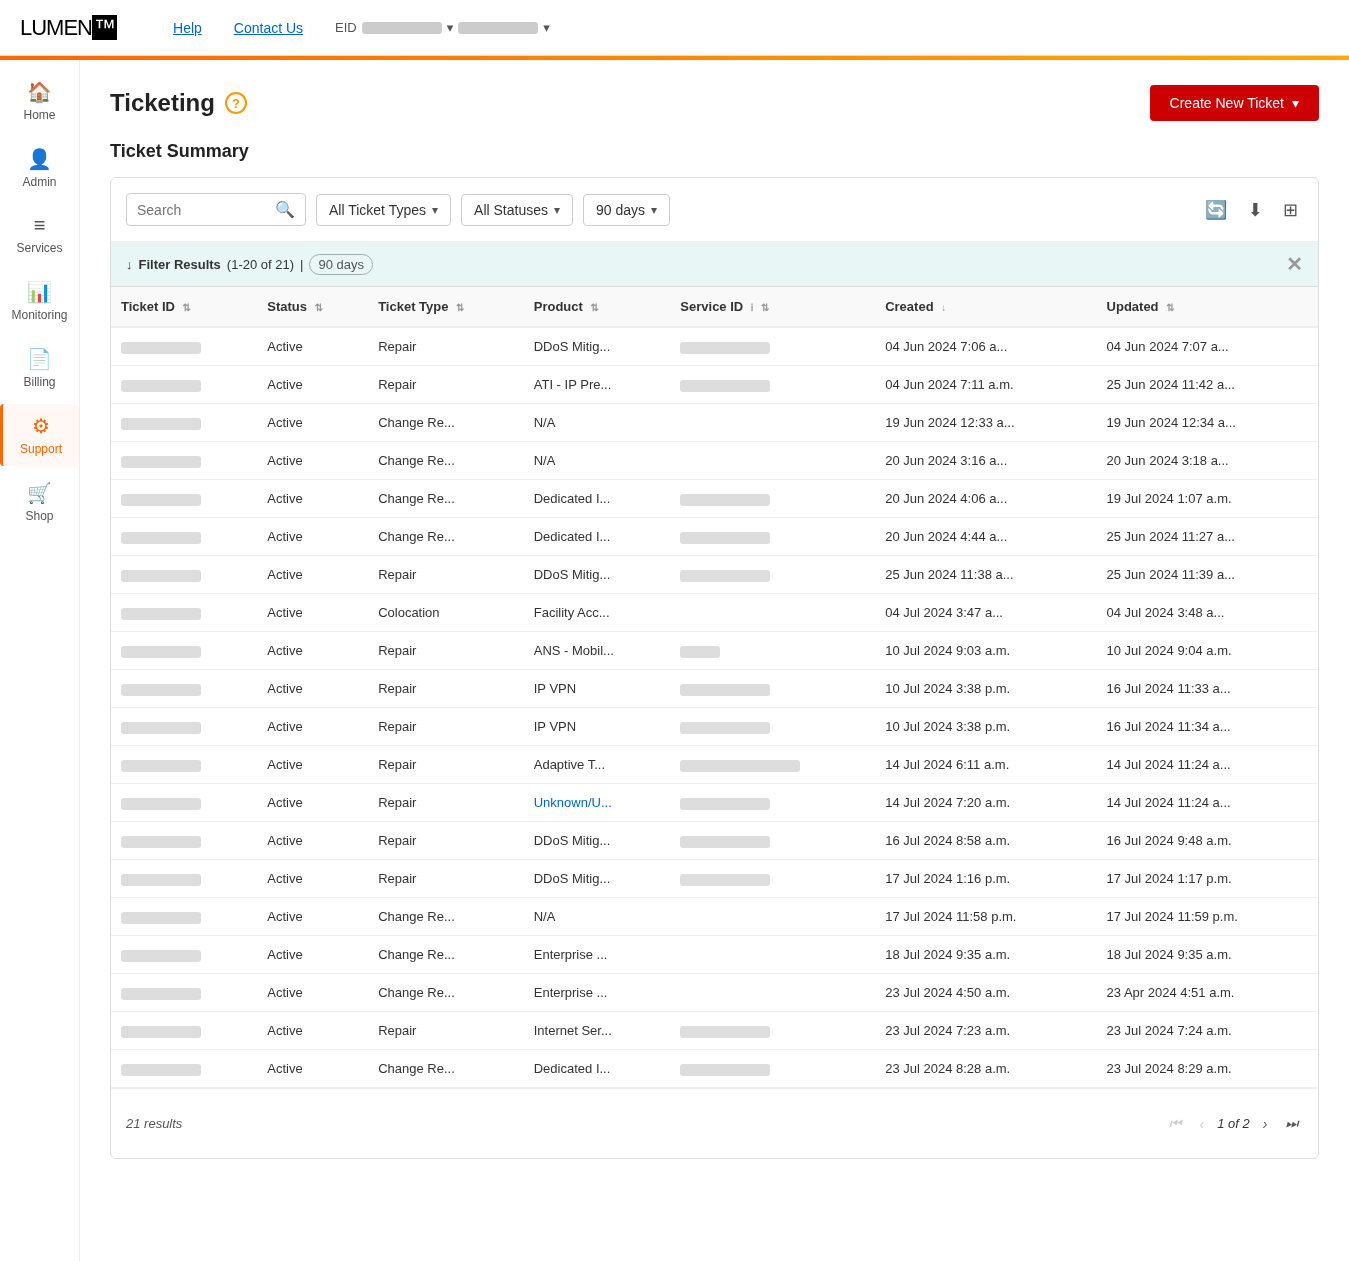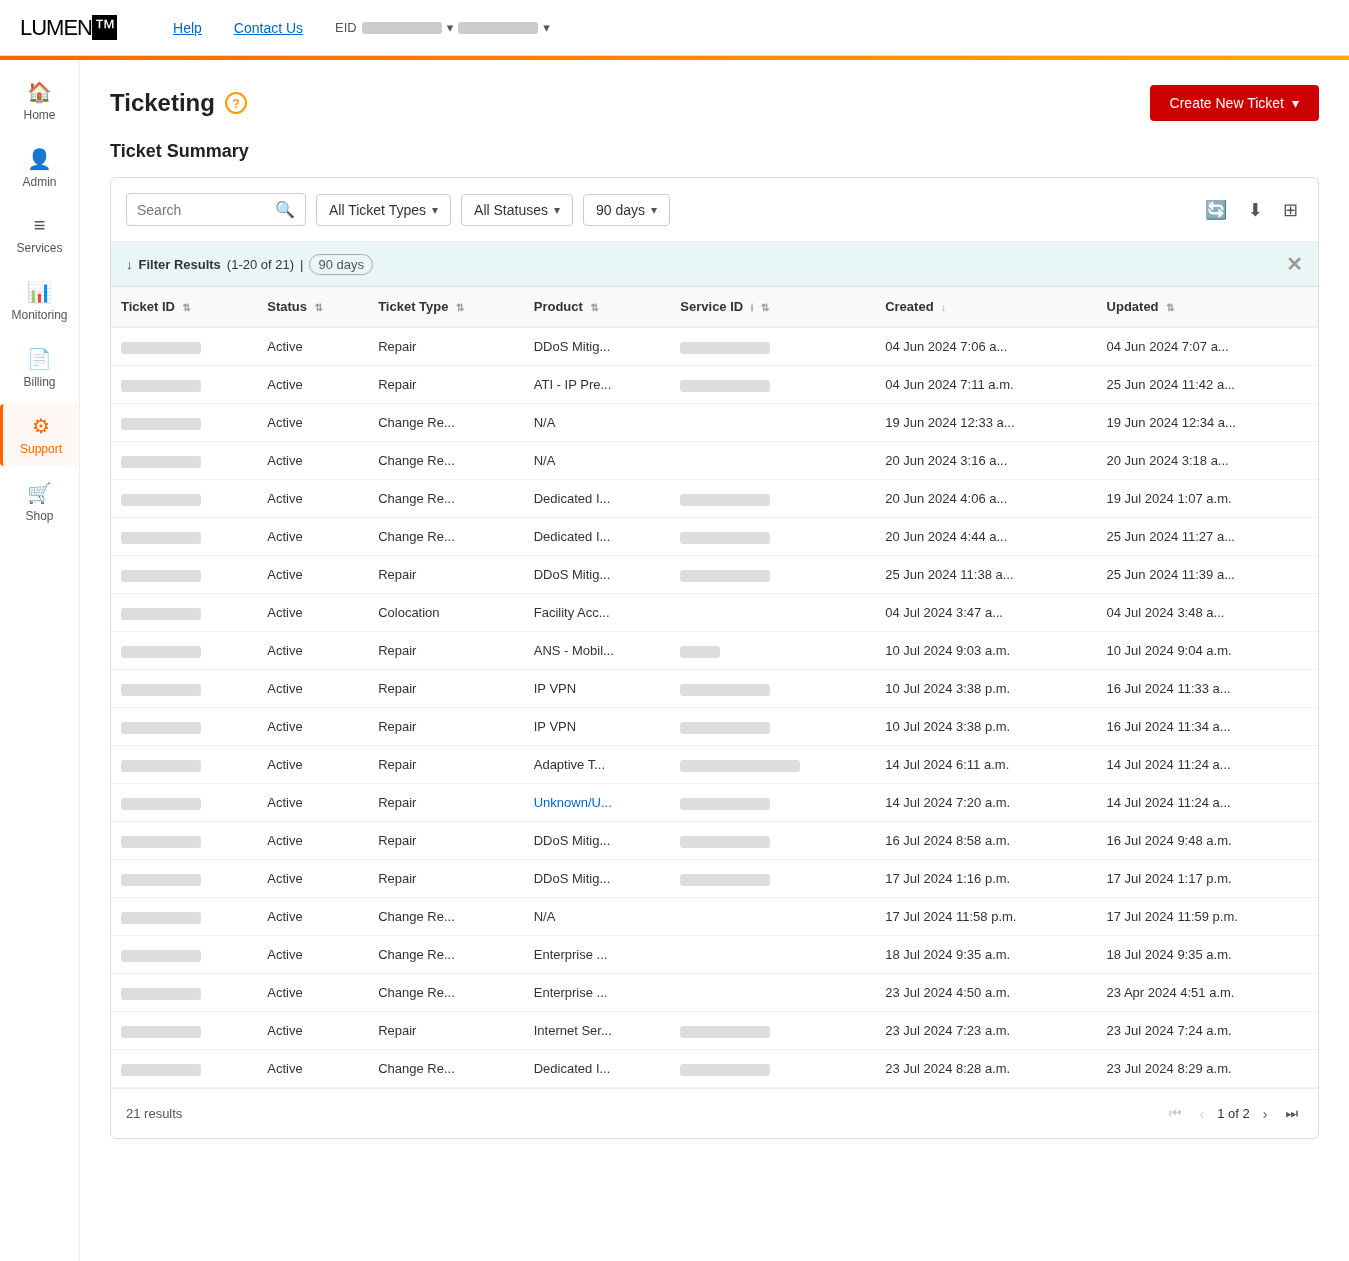--- a/index.html
+++ b/index.html
@@ -279,24 +279,25 @@
       vertical-align: middle;
     }
     .status-active { color: #333; }
     .product-link { color: #0066cc; text-decoration: none; }
 
     
     .table-footer {
       display: flex;
       align-items: center;
       justify-content: space-between;
-      padding: 14px 15px;
+      padding: 24px 15px;
       border-top: 1px solid #eee;
       font-size: 13px;
       color: #555;
+      font-style: italic;
     }
     .pagination {
       display: flex;
       align-items: center;
       gap: 8px;
     }
     .pagination-btn {
       cursor: pointer;
       color: #555;
       font-size: 14px;

